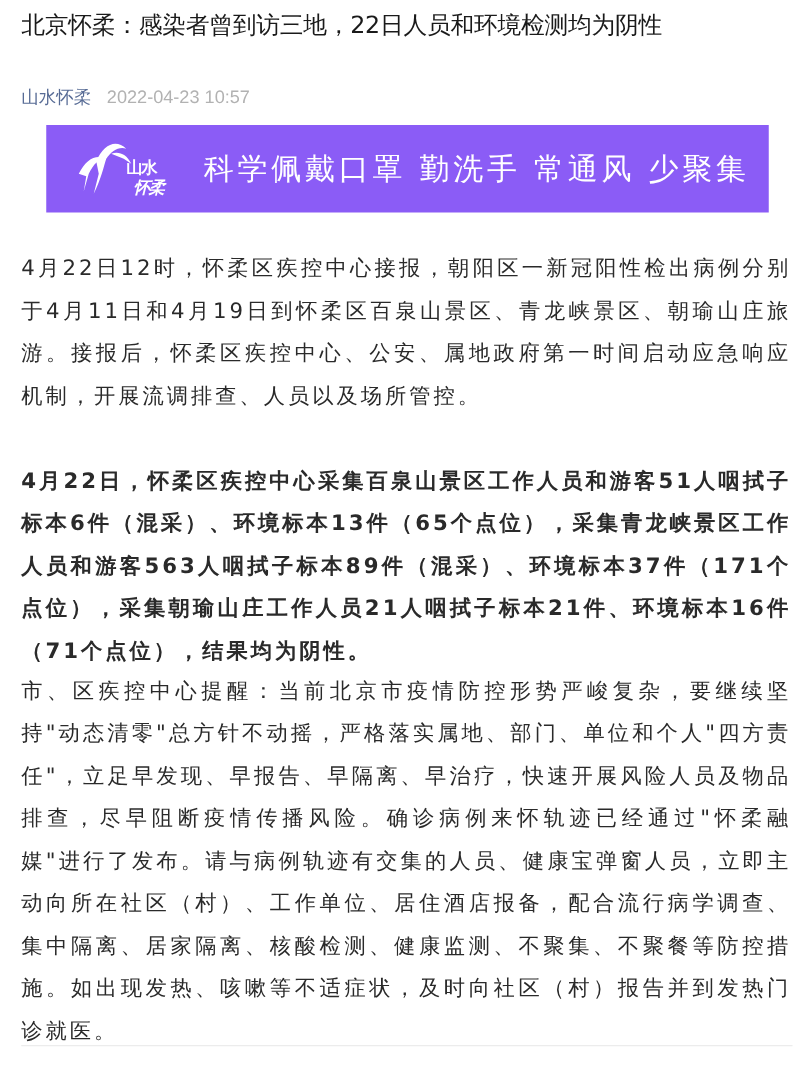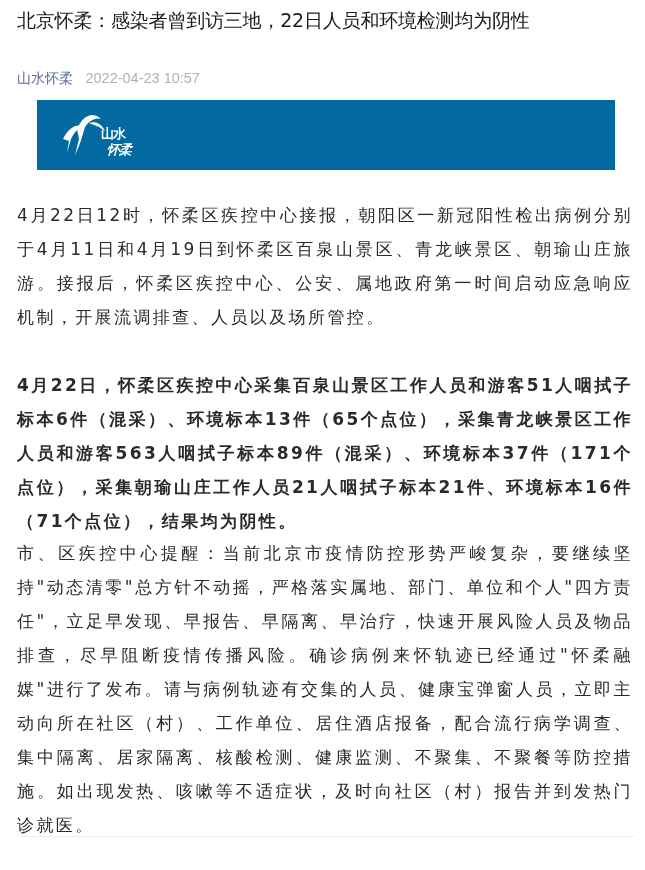--- a/index.html
+++ b/index.html
@@ -44,21 +44,21 @@
       color: #b2b2b2;
       font-family: "Liberation Sans", sans-serif;
       font-size: 14.5px;
     }
     .banner {
       position: absolute;
       left: 37px;
       top: 100px;
       width: 578px;
       height: 70px;
-      background: #0369a1;
+      background: #8b5cf6;
       display: flex;
       align-items: center;
     }
     .logo {
       position: relative;
       width: 80px;
       height: 60px;
       margin-left: 22px;
     }
     .logo svg {
@@ -132,20 +132,21 @@
 <div class="banner">
   <div class="logo">
     <svg width="50" height="52" viewBox="0 0 50 52">
       <path d="M4 30 C10 18, 18 14, 26 18 C20 18, 16 22, 12 30 L8 44 L10 32 Z" fill="#ffffff"></path>
       <path d="M18 20 C24 6, 34 2, 42 10 C36 8, 30 12, 26 18 C24 24, 22 34, 16 46 L20 30 Z" fill="#ffffff"></path>
       <path d="M30 14 C36 12, 42 14, 46 22 L40 18 Z" fill="#ffffff"></path>
     </svg>
     <span class="logo-text-top">山水</span>
     <span class="logo-text-bottom">怀柔</span>
   </div>
+  <span class="slogan">科学佩戴口罩 勤洗手 常通风 少聚集</span>
 </div>
 
 <p class="para p1">4月22日12时，怀柔区疾控中心接报，朝阳区一新冠阳性检出病例分别于4月11日和4月19日到怀柔区百泉山景区、青龙峡景区、朝瑜山庄旅游。接报后，怀柔区疾控中心、公安、属地政府第一时间启动应急响应机制，开展流调排查、人员以及场所管控。</p>
 <p class="para p2">4月22日，怀柔区疾控中心采集百泉山景区工作人员和游客51人咽拭子标本6件（混采）、环境标本13件（65个点位），采集青龙峡景区工作人员和游客563人咽拭子标本89件（混采）、环境标本37件（171个点位），采集朝瑜山庄工作人员21人咽拭子标本21件、环境标本16件（71个点位），结果均为阴性。</p>
 <p class="para p3">市、区疾控中心提醒：当前北京市疫情防控形势严峻复杂，要继续坚持"动态清零"总方针不动摇，严格落实属地、部门、单位和个人"四方责任"，立足早发现、早报告、早隔离、早治疗，快速开展风险人员及物品排查，尽早阻断疫情传播风险。确诊病例来怀轨迹已经通过"怀柔融媒"进行了发布。请与病例轨迹有交集的人员、健康宝弹窗人员，立即主动向所在社区（村）、工作单位、居住酒店报备，配合流行病学调查、集中隔离、居家隔离、核酸检测、健康监测、不聚集、不聚餐等防控措施。如出现发热、咳嗽等不适症状，及时向社区（村）报告并到发热门诊就医。</p>
 
 <div class="divider"></div>
 <div class="source">内容来源：怀柔区委宣传部</div>
 
 </body></html>

